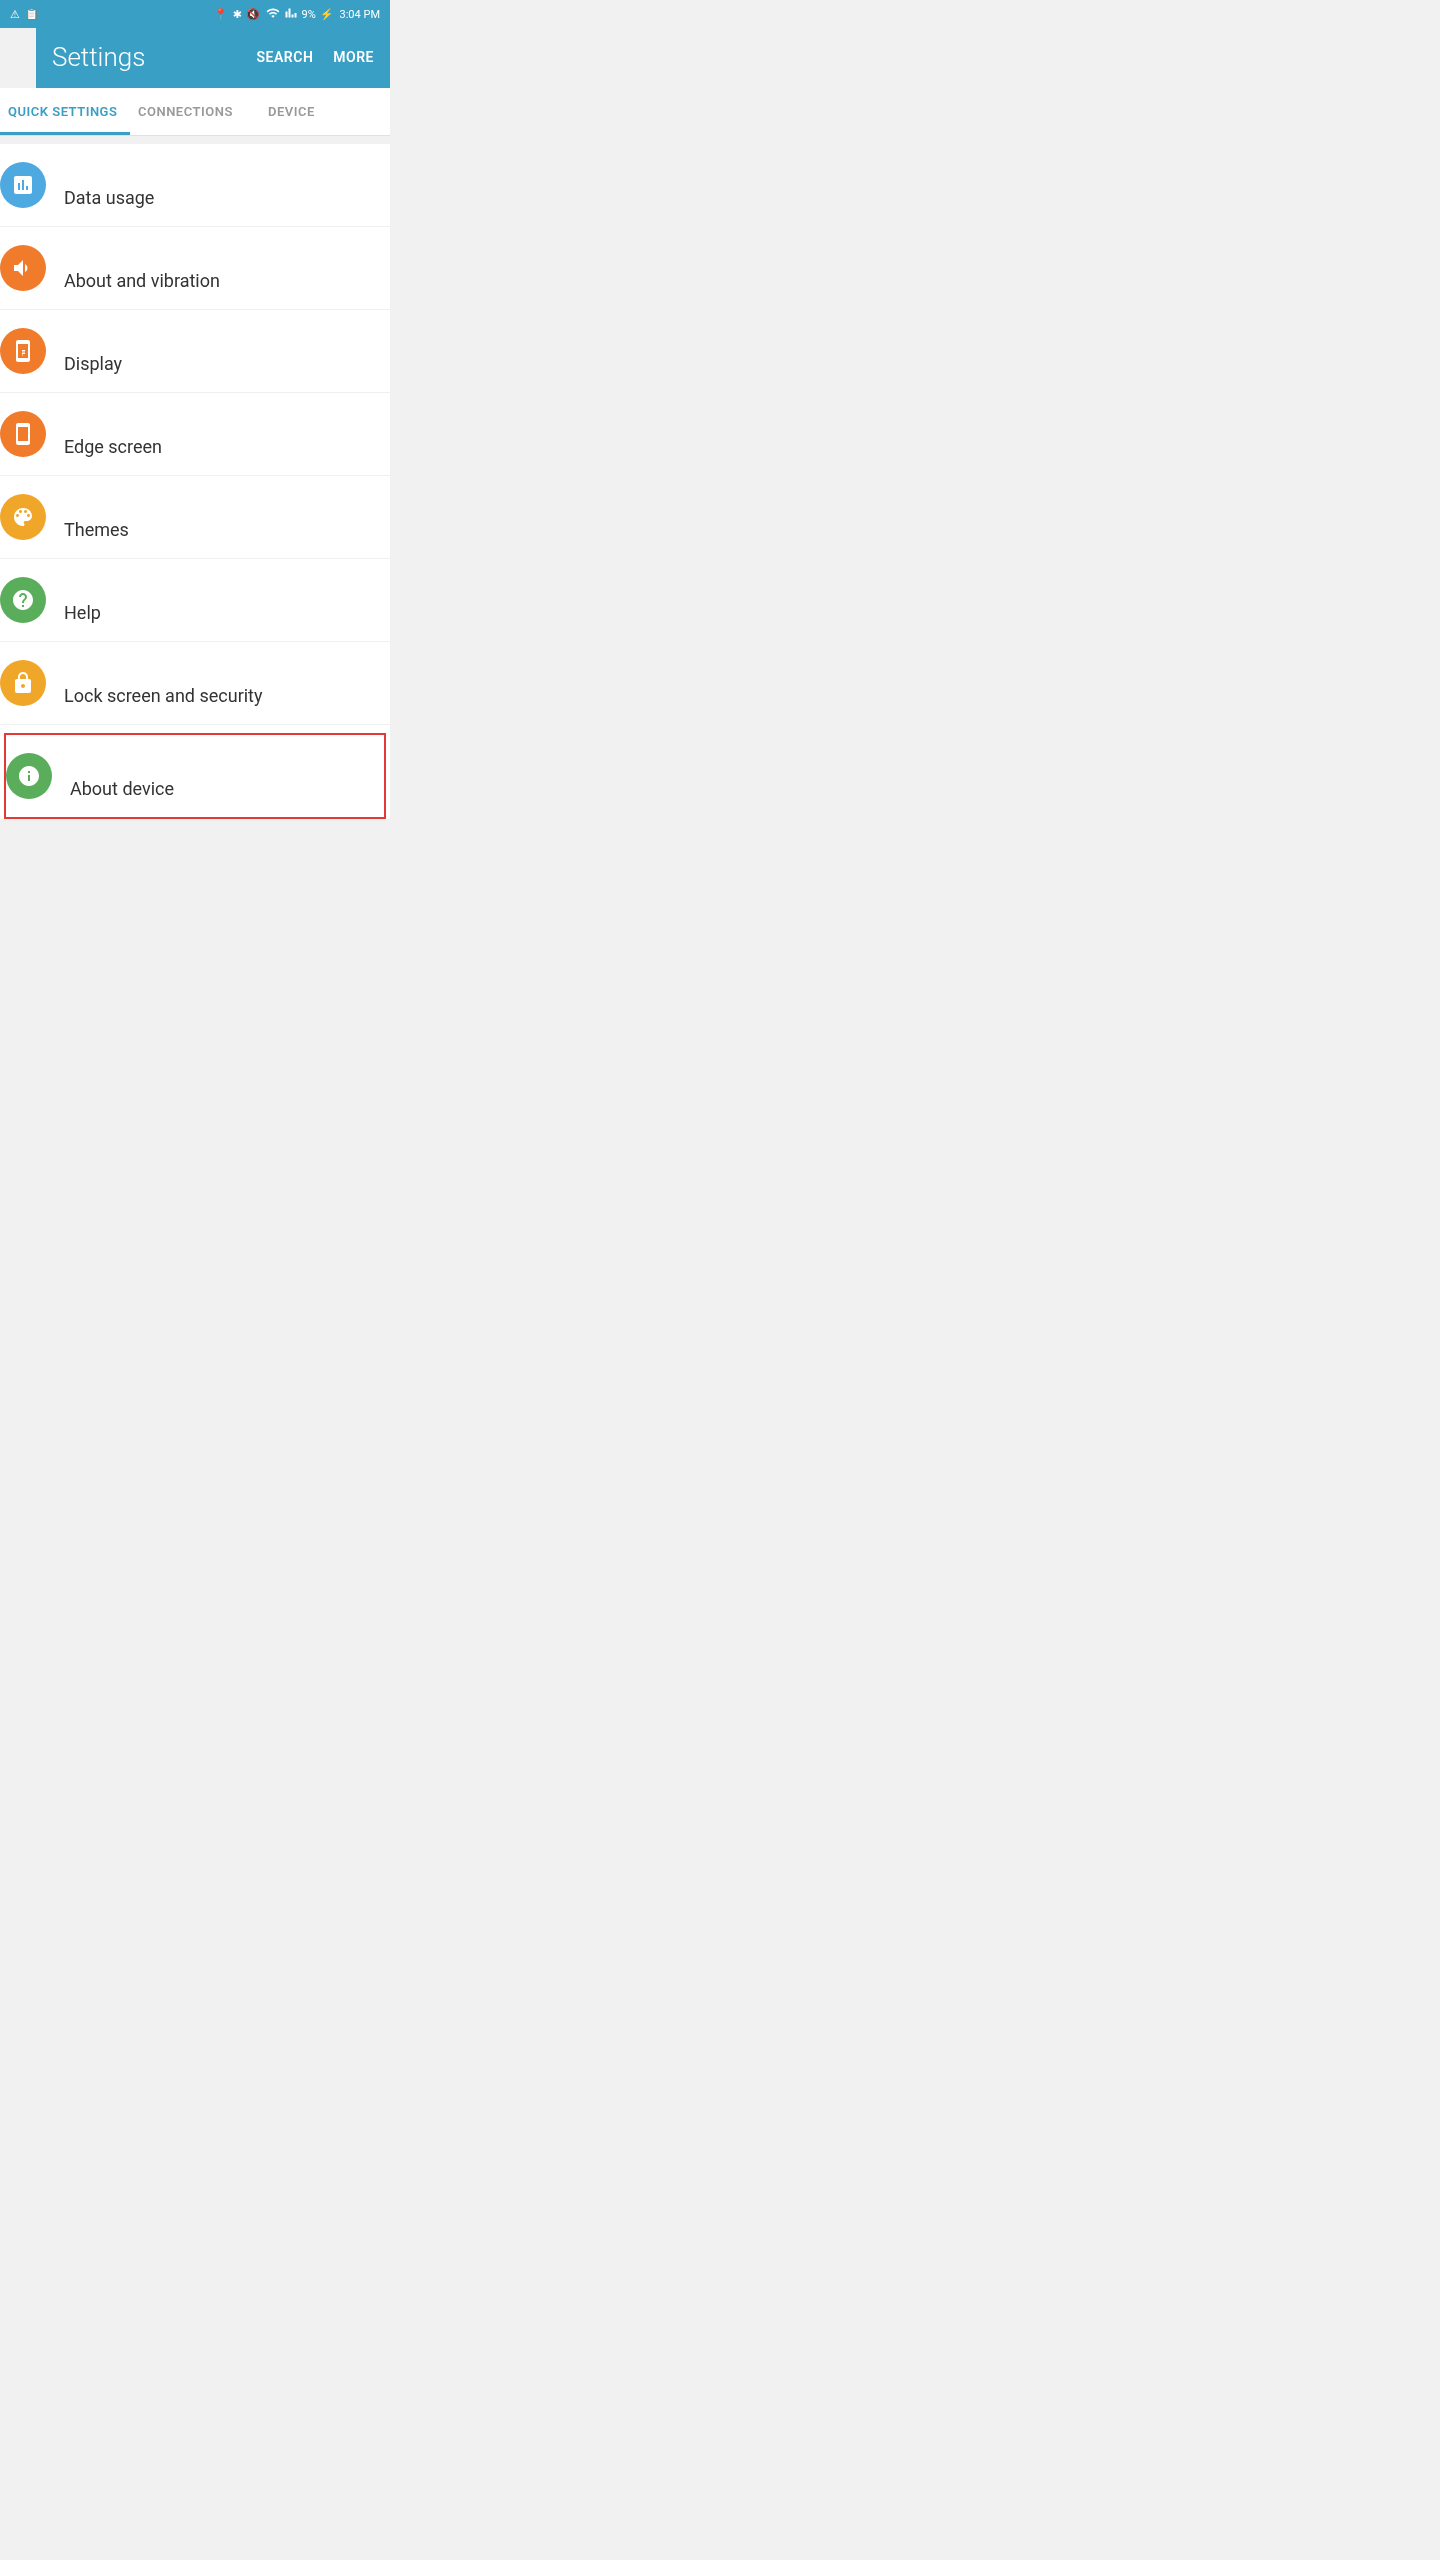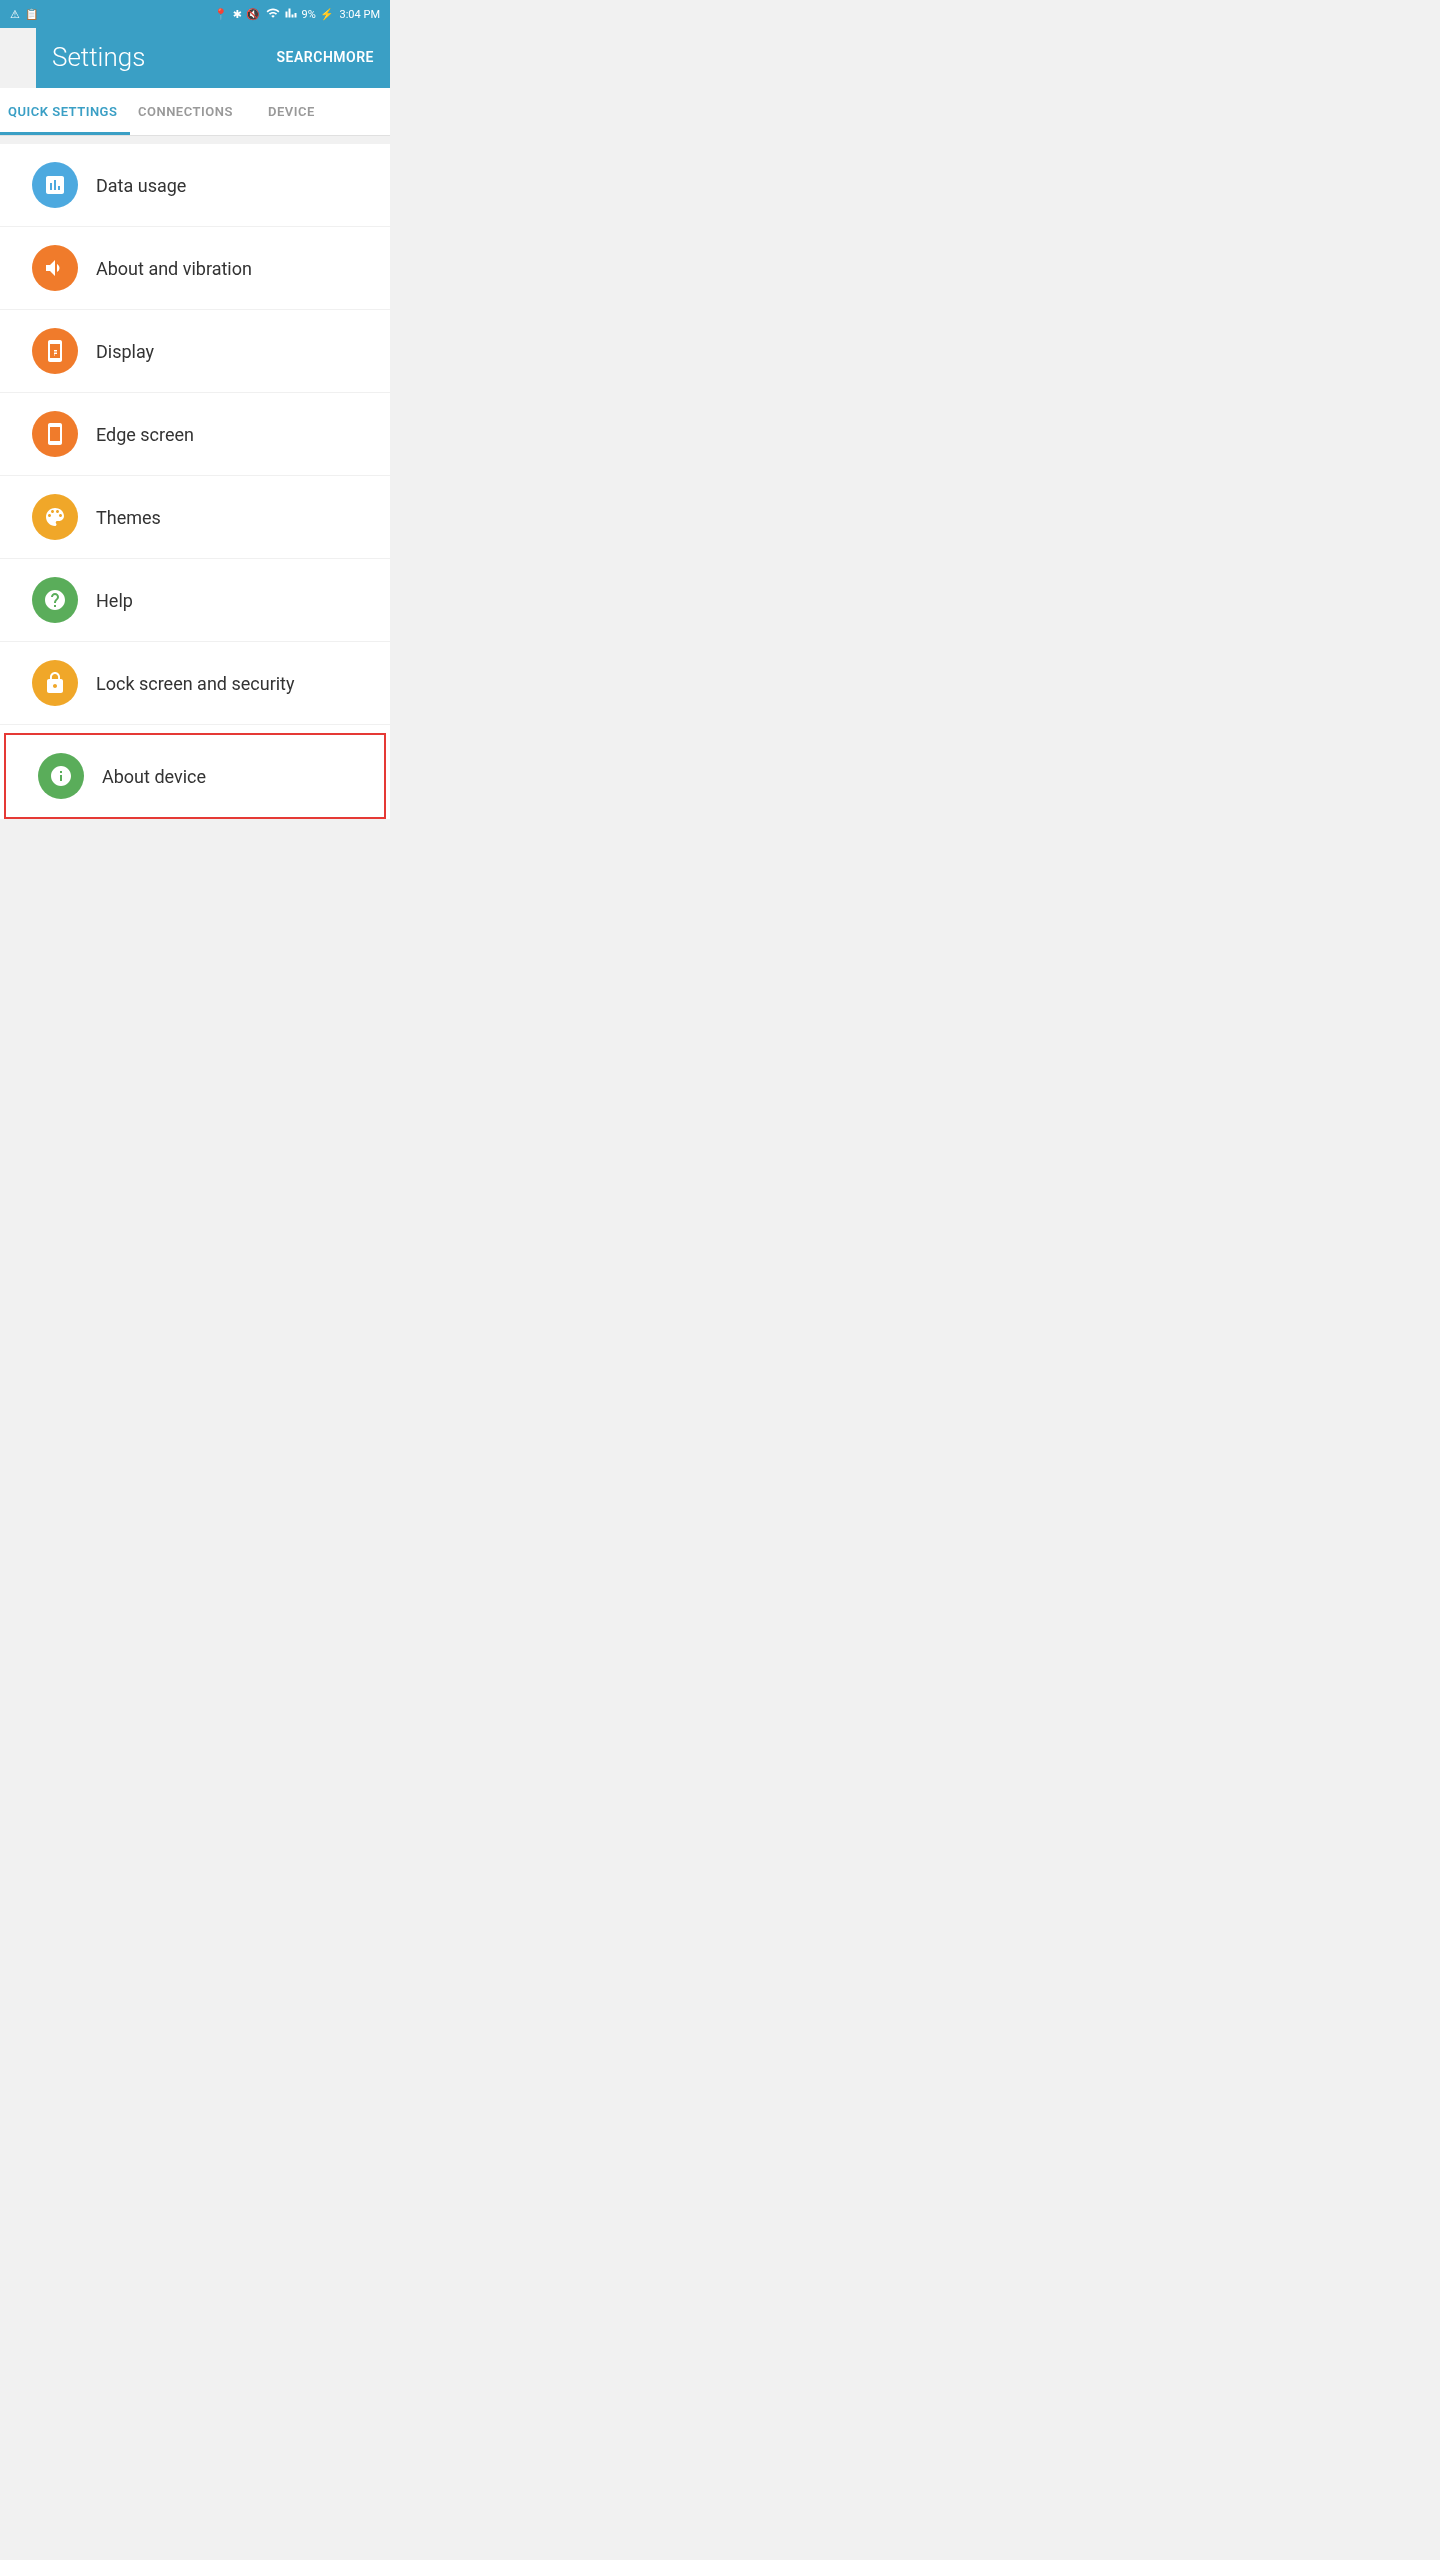--- a/index.html
+++ b/index.html
@@ -56,20 +56,21 @@
     }
 
     .header-title {
       color: white;
       font-size: 26px;
       font-weight: 300;
     }
 
     .header-actions {
       display: flex;
+      gap: 20px;
     }
 
     .header-action {
       color: white;
       font-size: 14px;
       font-weight: 600;
       letter-spacing: 0.5px;
       cursor: pointer;
     }
 
@@ -106,22 +107,22 @@
     }
 
     
     .settings-list {
       background: white;
       margin-top: 8px;
     }
 
     .settings-item {
       display: flex;
-      align-items: center;
-      padding: 18px 32px;
+      align-items: flex-end;
+      padding: 18px 0;
       border-bottom: 1px solid #f0f0f0;
       cursor: pointer;
       background: white;
     }
 
     .icon-circle {
       width: 46px;
       height: 46px;
       border-radius: 50%;
       display: flex;

